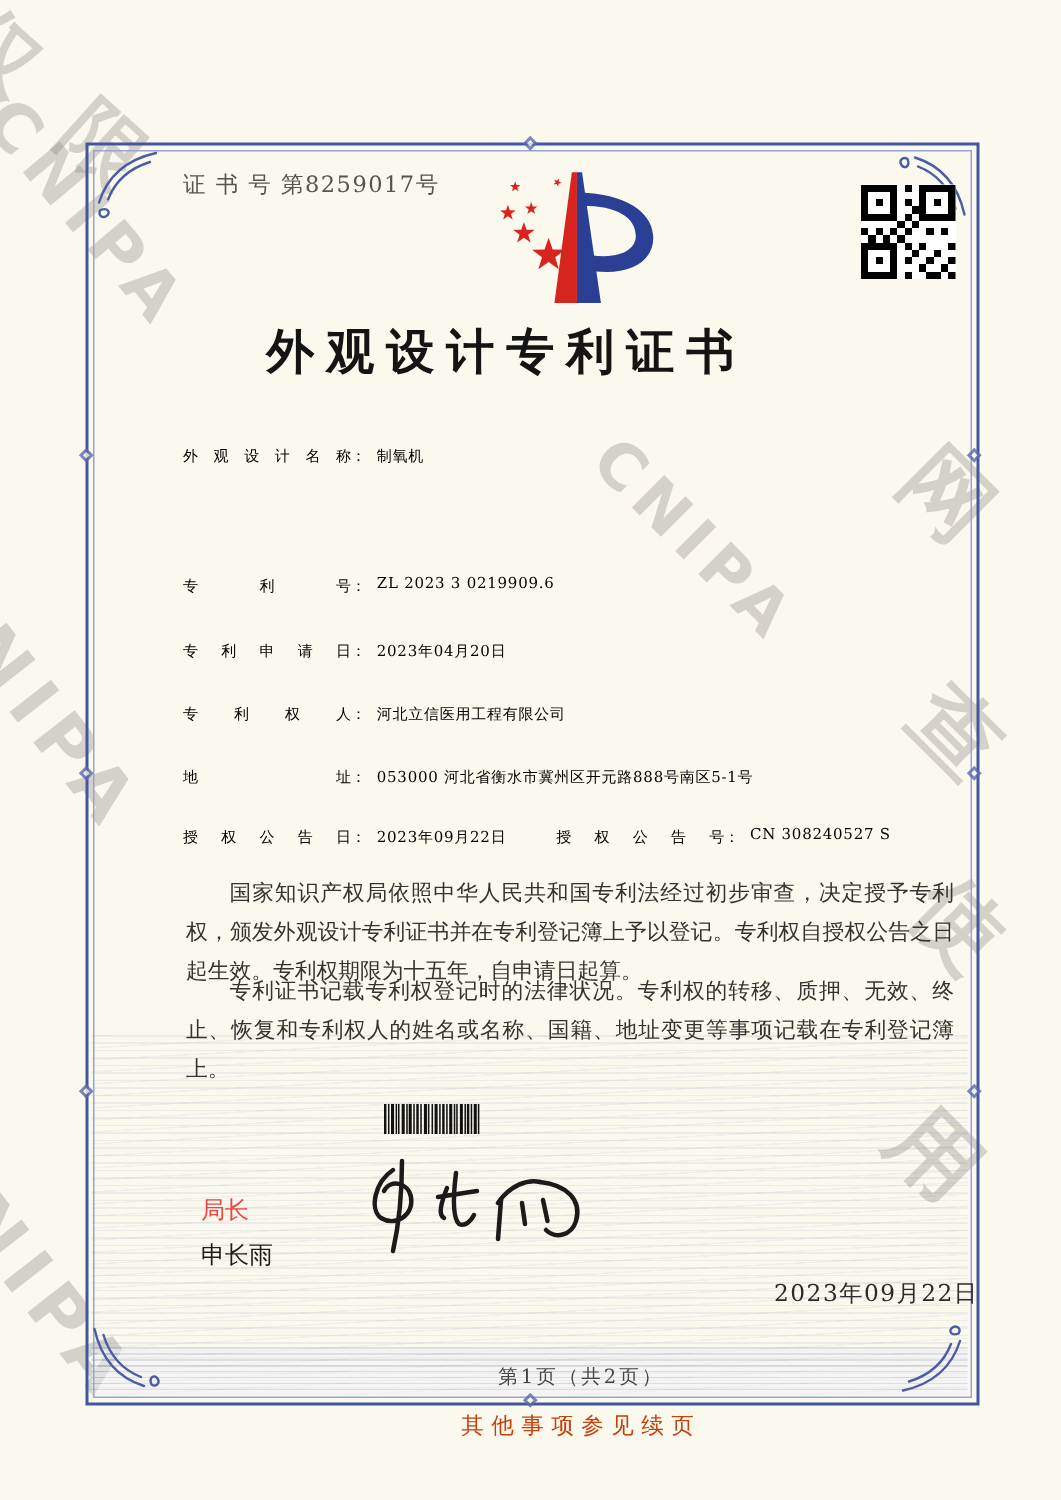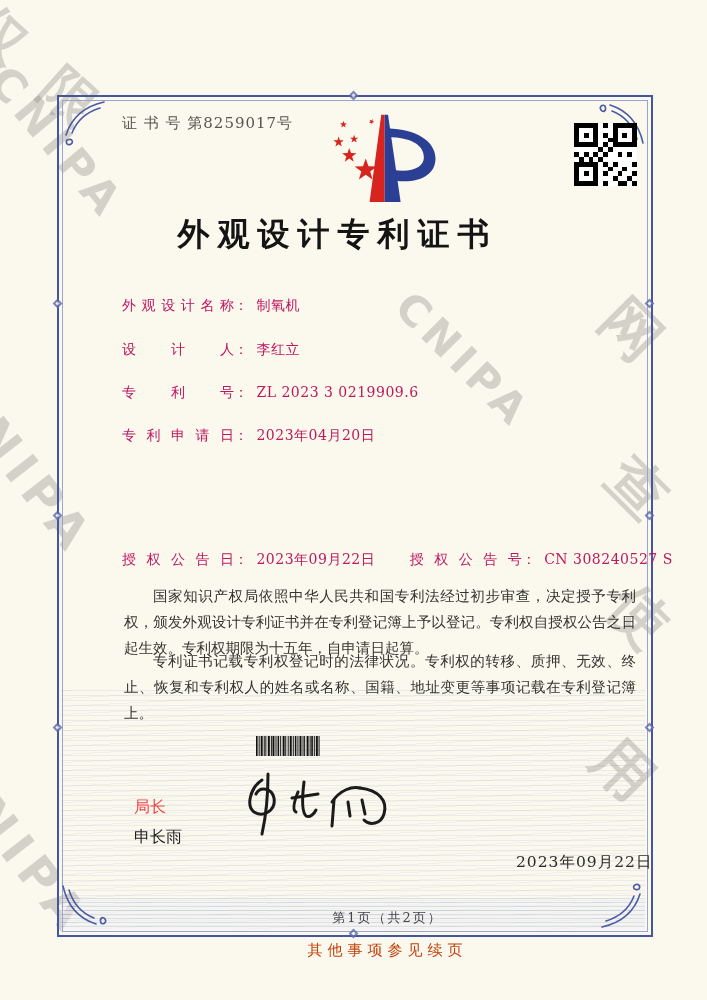--- a/index.html
+++ b/index.html
@@ -34,21 +34,21 @@
   .footer-band{position:absolute;left:61px;top:898px;width:584px;height:32px;z-index:1;
     background:repeating-linear-gradient(180deg, rgba(100,120,170,.20) 0 1px, rgba(240,242,248,.55) 1px 4px);}
   
   .content{position:absolute;inset:0;z-index:4;margin-left:34px;}
   .cert-no{position:absolute;left:88px;top:114px;font-size:15px;color:#55554f;letter-spacing:1px;}
   .logo{position:absolute;left:292px;top:110px;width:126px;height:100px;}
   .qr{position:absolute;left:540px;top:123px;width:63px;height:63px;background:#fff;}
   .qr svg{width:100%;height:100%;}
   .title{position:absolute;left:0;top:213px;width:607px;text-align:center;
          font-size:32px;font-weight:700;letter-spacing:8px;color:#141414;}
-  .frow{position:absolute;left:88px;font-size:14px;color:#be185d;white-space:nowrap;}
+  .frow{position:absolute;left:88px;font-size:10px;color:#000000;white-space:nowrap;}
   .flabel{display:inline-block;width:112px;text-align:justify;text-align-last:justify;vertical-align:top;}
   .fcolon{display:inline-block;vertical-align:top;}
   .fvalue{display:inline-block;margin-left:4px;vertical-align:top;letter-spacing:.5px;}
   .fgroup2{display:inline-block;margin-left:30px;}
   .para{position:absolute;left:90px;width:512px;font-size:14.5px;line-height:26px;
         text-align:justify;text-indent:2em;color:#33332f;}
   .barcode{position:absolute;left:222px;top:736px;width:64px;height:20px;}
   .signer-pos{position:absolute;left:100px;top:797px;font-size:16px;
               font-family:"DejaVu Sans","Liberation Sans",sans-serif;color:#ef4444;}
   .signer-name{position:absolute;left:100px;top:827px;font-size:16px;
@@ -144,31 +144,35 @@
       <path fill="#000" d="M6 0h1v1h-1zM6 2h1v1h-1zM7 3h1v1h-1zM6 4h1v1h-1zM5 5h1v1h-1zM7 5h1v1h-1zM9 6h1v1h-1zM11 6h1v1h-1zM6 6h1v1h-1zM0 6h1v1h-1zM2 6h1v1h-1zM4 6h1v1h-1zM3 7h1v1h-1zM1 7h1v1h-1zM5 7h1v1h-1zM6 8h1v1h-1zM8 8h1v1h-1zM12 8h1v1h-1zM10 9h1v1h-1zM7 9h1v1h-1zM6 10h1v1h-1zM9 10h1v1h-1zM12 10h1v1h-1zM8 11h1v1h-1zM11 11h1v1h-1zM6 12h1v1h-1zM9 12h1v1h-1zM10 12h1v1h-1zM12 12h1v1h-1z"></path>
     </svg>
   </div>
 
   <div class="title">外观设计专利证书</div>
 
   <div class="frow" style="top:297px">
     <span class="flabel">外观设计名称</span><span class="fcolon">：</span>
     <span class="fvalue">制氧机</span>
   </div>
-  <div class="frow" style="top:341px">
-    <span class="flabel">设计人</span><span class="fcolon">：</span>
-    <span class="fvalue">李红立</span>
-  </div>
   <div class="frow" style="top:384px">
     <span class="flabel">专利号</span><span class="fcolon">：</span>
     <span class="fvalue">ZL 2023 3 0219909.6</span>
   </div>
   <div class="frow" style="top:427px">
     <span class="flabel">专利申请日</span><span class="fcolon">：</span>
     <span class="fvalue">2023年04月20日</span>
+  </div>
+  <div class="frow" style="top:469px">
+    <span class="flabel">专利权人</span><span class="fcolon">：</span>
+    <span class="fvalue">河北立信医用工程有限公司</span>
+  </div>
+  <div class="frow" style="top:511px">
+    <span class="flabel">地址</span><span class="fcolon">：</span>
+    <span class="fvalue">053000 河北省衡水市冀州区开元路888号南区5-1号</span>
   </div>
   <div class="frow" style="top:551px">
     <span class="flabel">授权公告日</span><span class="fcolon">：</span>
     <span class="fvalue">2023年09月22日</span>
     <span class="fgroup2">
       <span class="flabel">授权公告号</span><span class="fcolon">：</span>
       <span class="fvalue">CN 308240527 S</span>
     </span>
   </div>
 

